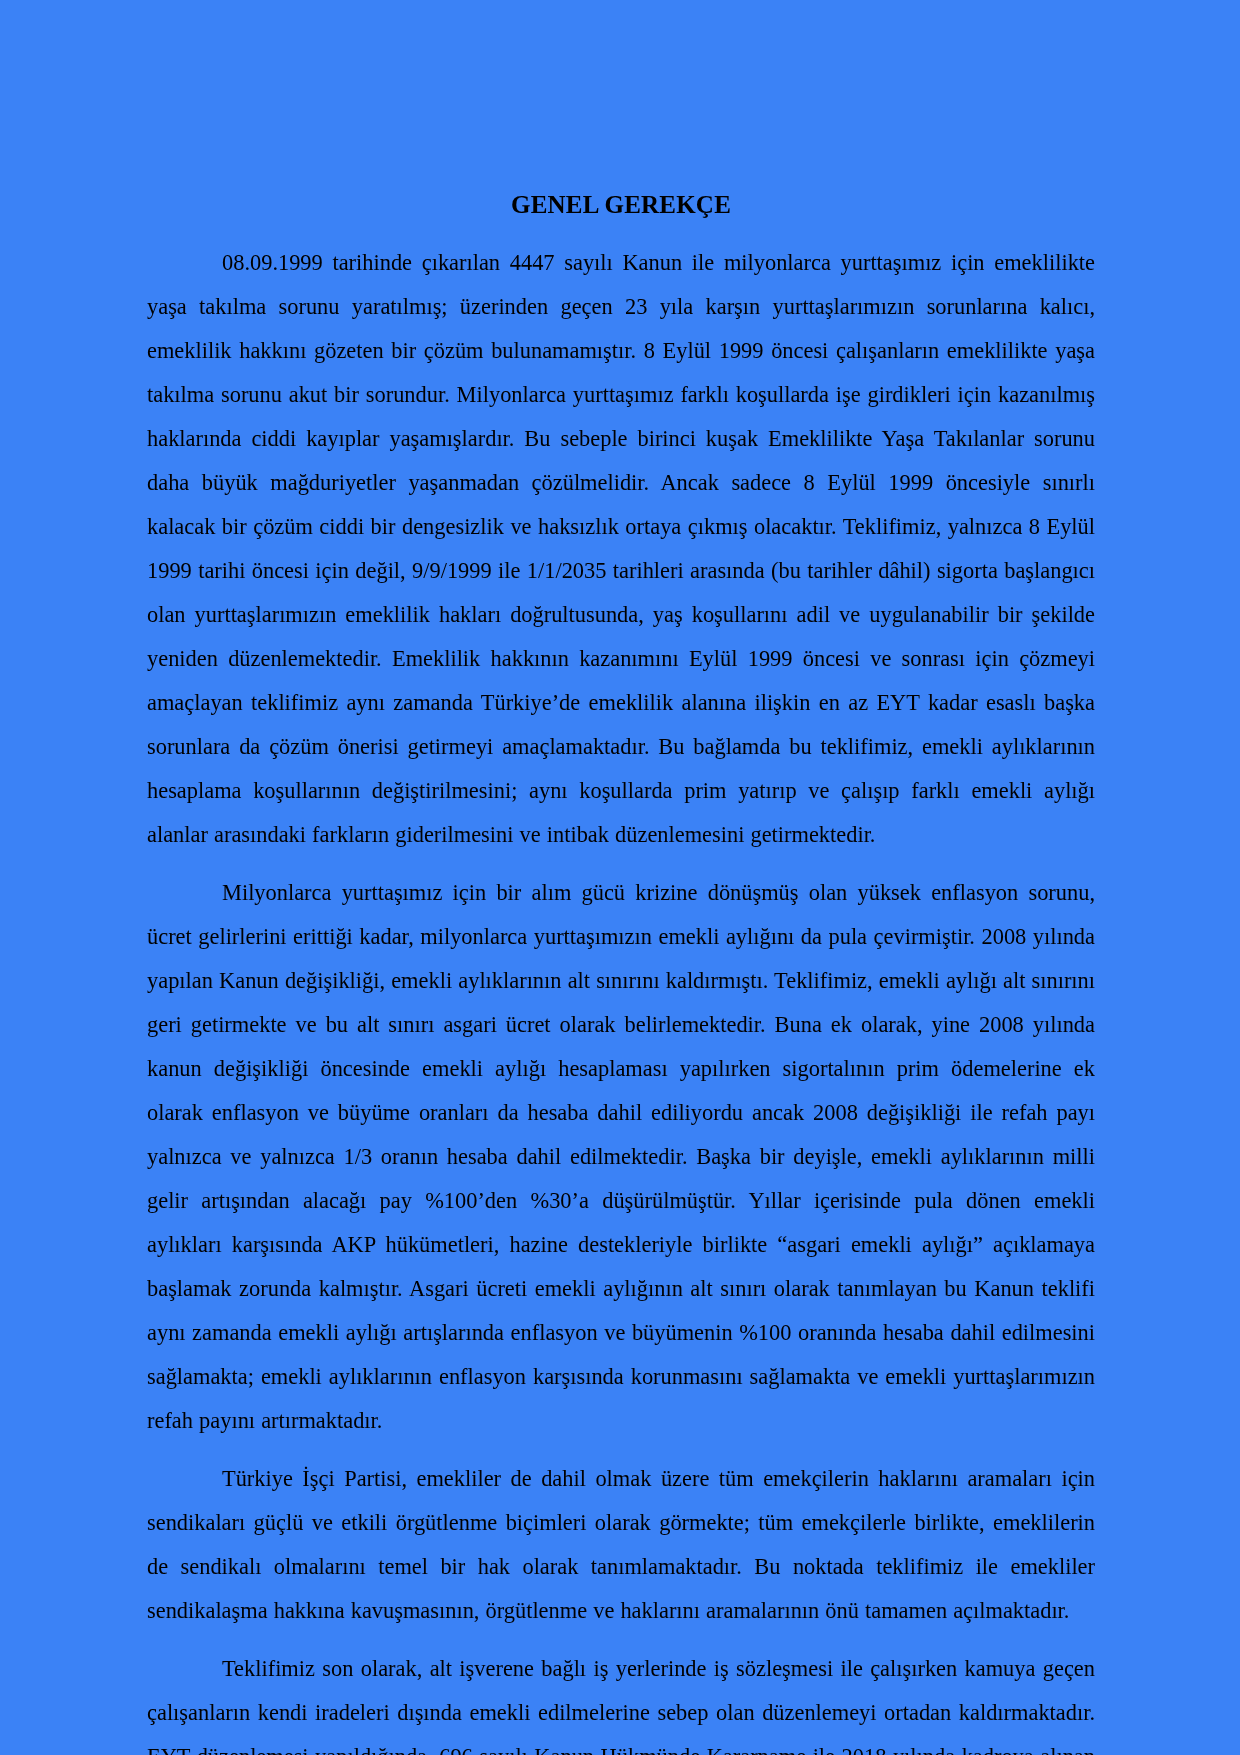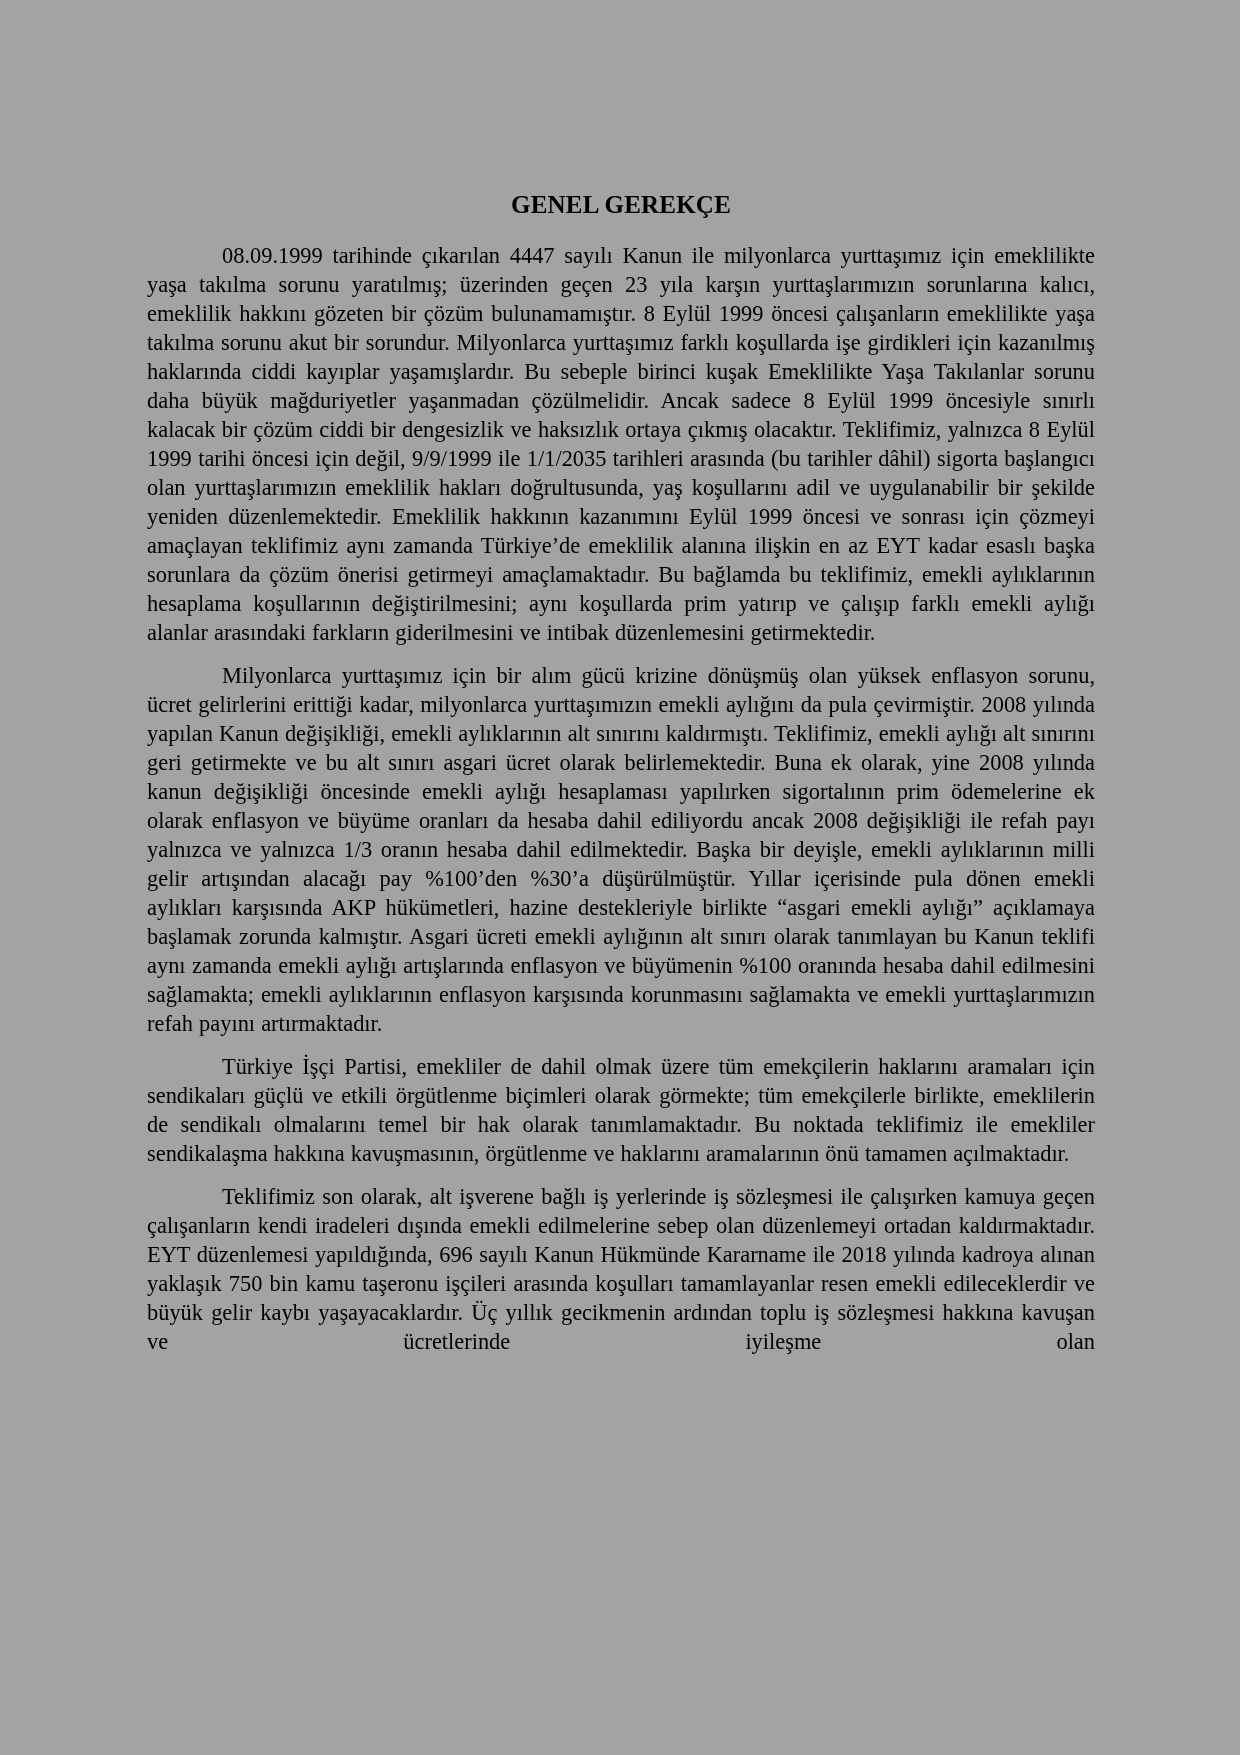--- a/index.html
+++ b/index.html
@@ -13,40 +13,40 @@
     position: relative;
     font-family: "Liberation Serif", "DejaVu Serif", serif;
     color: #000000;
   }
   .page {
     position: absolute;
     left: 0;
     top: 0;
     width: 1240px;
     height: 1755px;
-    background: #a3a3a3;
+    background: #3b82f6;
     overflow: hidden;
   }
   .content {
     position: absolute;
     left: 147px;
     top: 192px;
     width: 948px;
   }
   .doc-title {
     font-size: 25px;
     font-weight: bold;
     line-height: 26px;
     text-align: center;
     margin: 0 0 23px 0;
     letter-spacing: 0.2px;
   }
   .para {
     font-size: 22.4px;
-    line-height: 29px;
+    line-height: 44px;
     text-align: justify;
     text-indent: 75px;
     margin: 14px 0 0 0;
     word-spacing: 0.5px;
   }
   .para:first-of-type {
     margin-top: 0;
   }
   .para.justify-last {
     text-align-last: justify;

